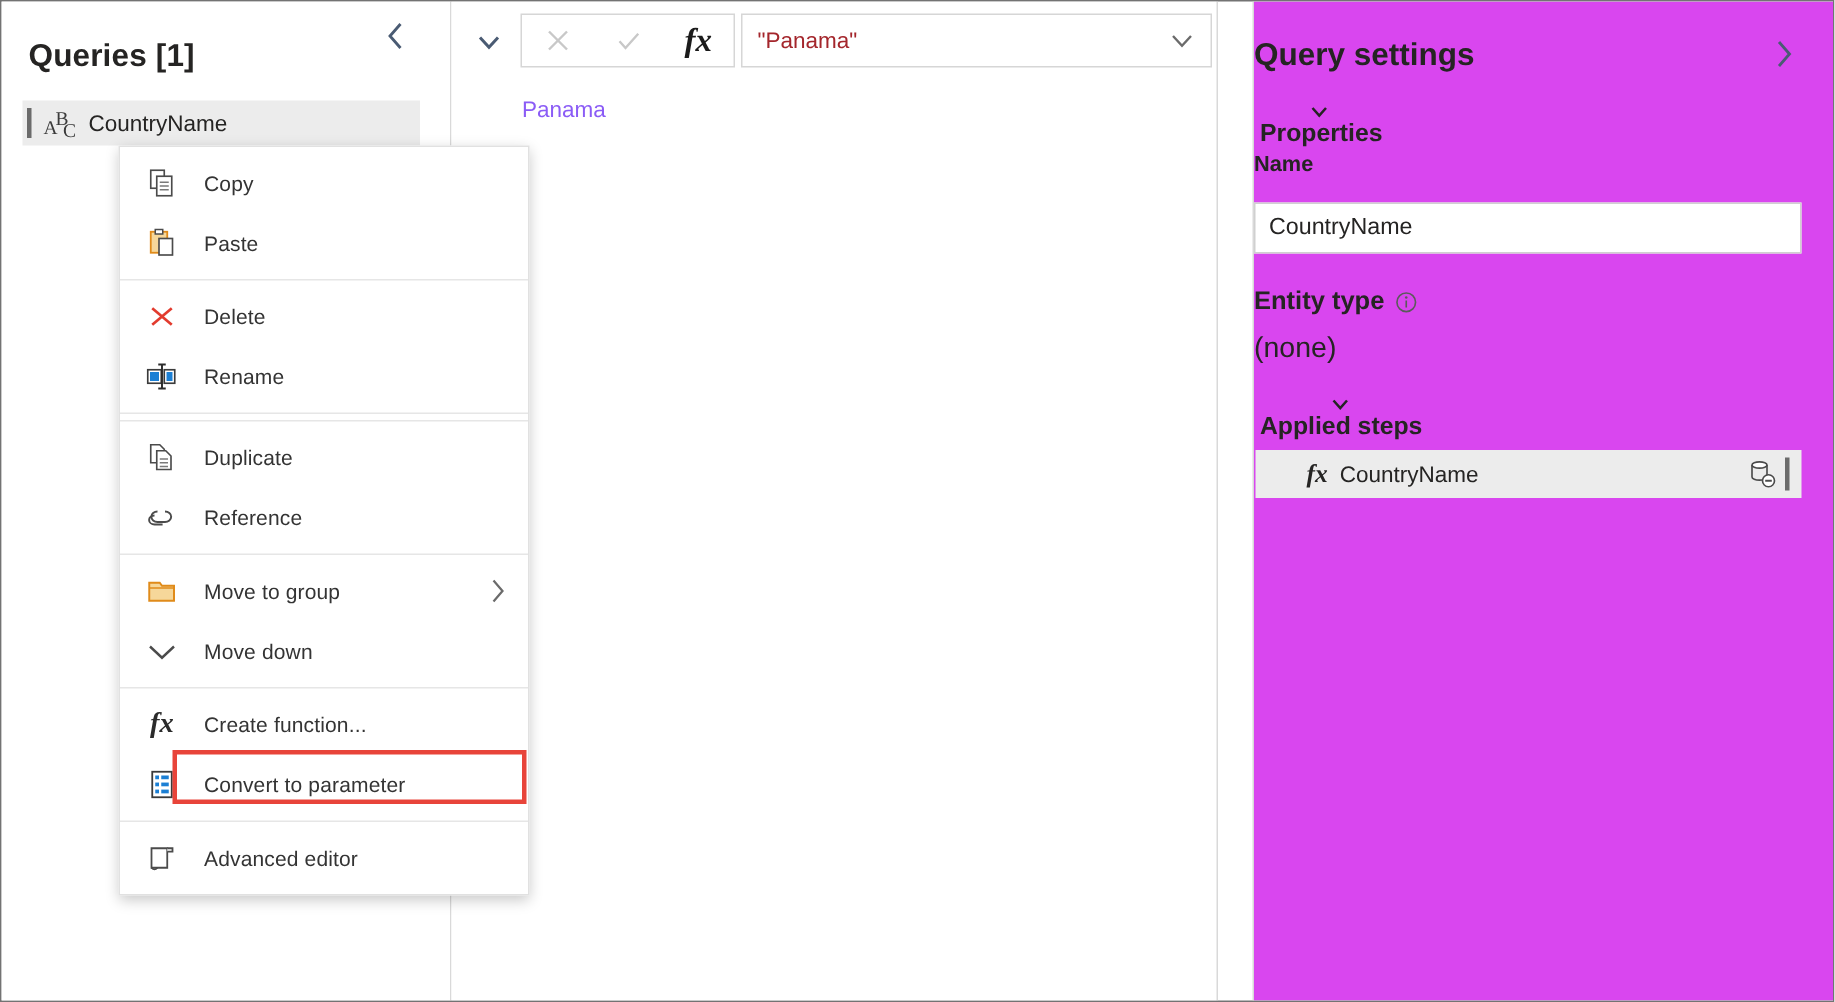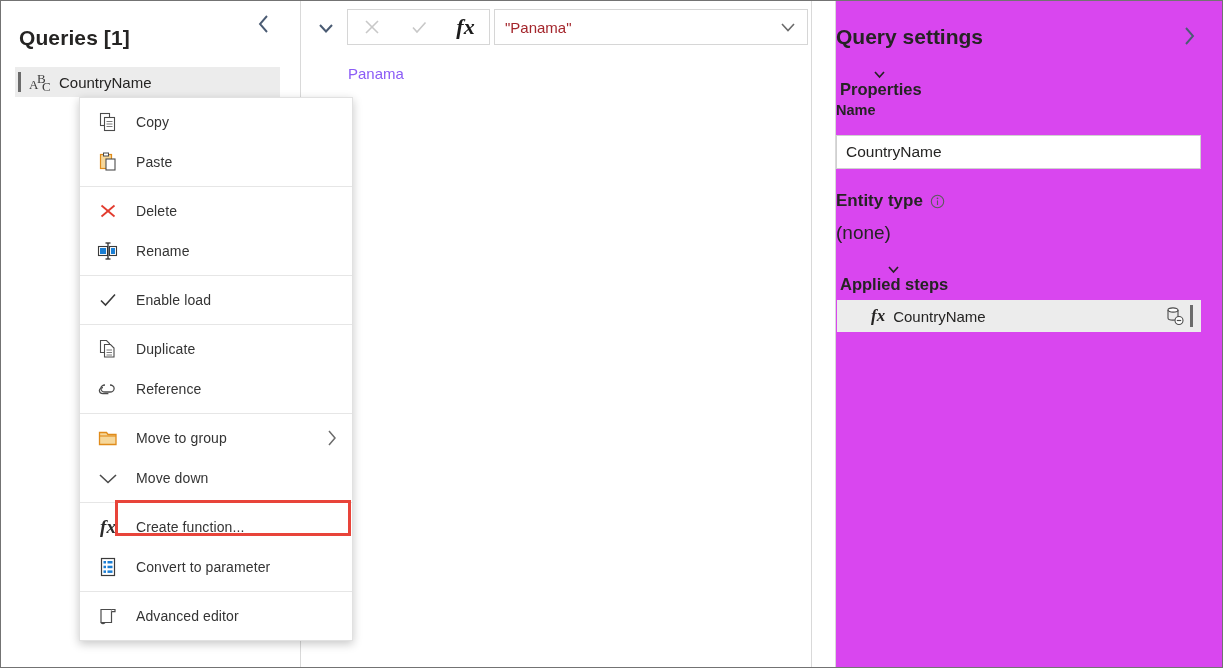--- a/index.html
+++ b/index.html
@@ -322,28 +322,20 @@
             <line x1="11" y1="2" x2="11" y2="18" stroke="#2b2b2b" stroke-width="1.3"></line>
             <line x1="8.5" y1="2" x2="13.5" y2="2" stroke="#2b2b2b" stroke-width="1.3"></line>
             <line x1="8.5" y1="18" x2="13.5" y2="18" stroke="#2b2b2b" stroke-width="1.3"></line>
           </svg>
         </div>
         <div class="mi-label">Rename</div>
       </div>
 
       <div class="menu-sep"></div>
 
-      <div class="menu-item">
-        <div class="mi-icon">
-          <svg width="20" height="20" viewBox="0 0 20 20">
-            <path d="M3 10.5 L7.5 15 L17 4.5" stroke="#3b3b3b" stroke-width="1.6" fill="none"></path>
-          </svg>
-        </div>
-        <div class="mi-label">Enable load</div>
-      </div>
 
       <div class="menu-sep"></div>
 
       <div class="menu-item">
         <div class="mi-icon">
           <svg width="20" height="20" viewBox="0 0 20 20">
             <path d="M2.5 1.5 h6 l3 3 v9 h-9 z" fill="#fff" stroke="#4b4b4b" stroke-width="1.1"></path>
             <path d="M6.5 5.5 h6 l3.5 3.5 v9 h-9.5 z" fill="#fff" stroke="#4b4b4b" stroke-width="1.1"></path>
             <line x1="8.5" y1="11" x2="14" y2="11" stroke="#7a7a7a" stroke-width="1"></line>
             <line x1="8.5" y1="13.5" x2="14" y2="13.5" stroke="#7a7a7a" stroke-width="1"></line>

